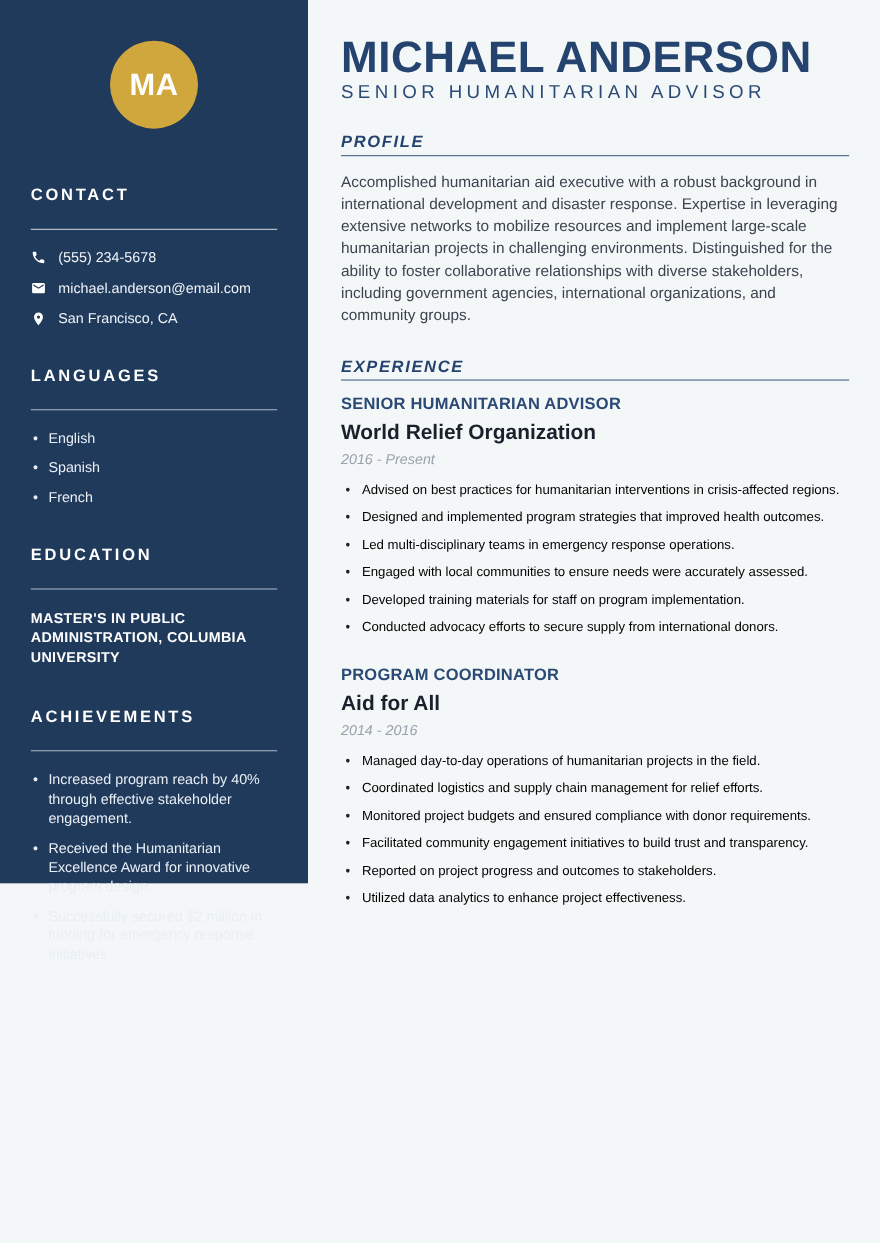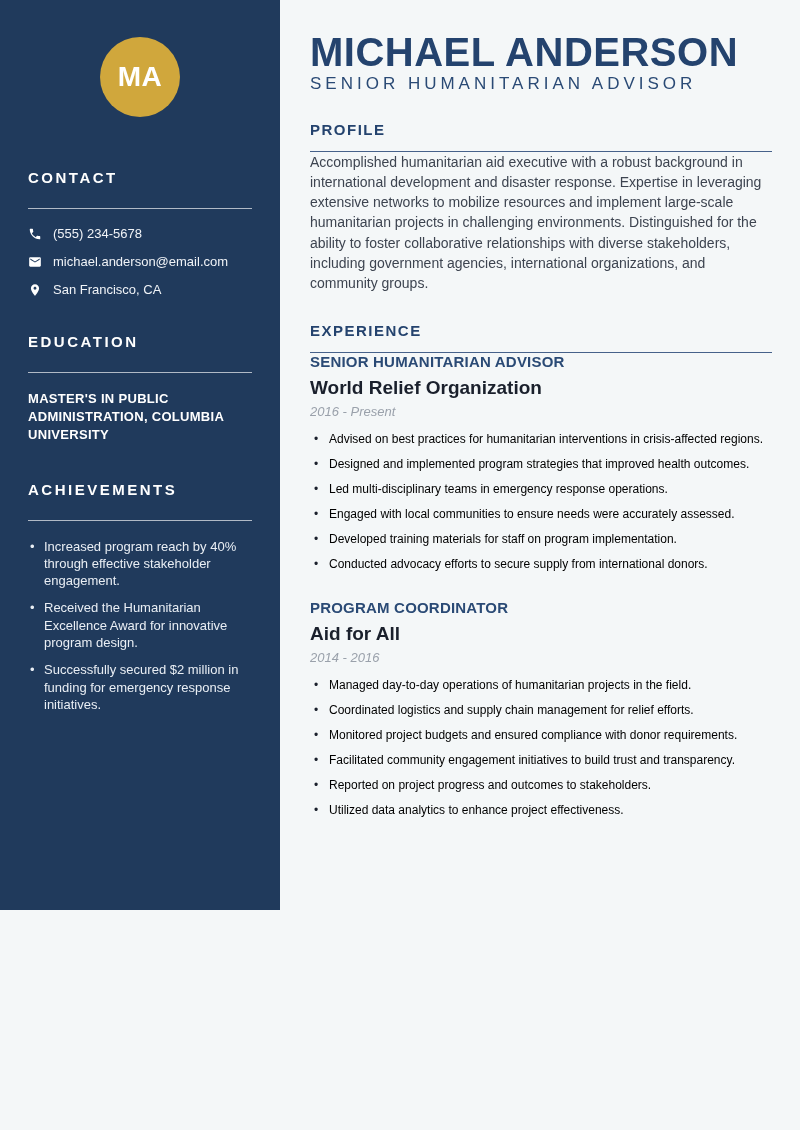--- a/index.html
+++ b/index.html
@@ -12,21 +12,21 @@
     background: #f4f7f8;
   }
 
   
   .sidebar {
     width: 280px;
     flex: 0 0 280px;
     background: #203a5c;
     color: #ffffff;
     padding: 37px 28px 30px 28px;
-    height: 910px;
+    height: 803px;
   }
   .avatar-wrap { text-align: center; margin-bottom: 52px; }
   .avatar {
     display: inline-flex;
     align-items: center;
     justify-content: center;
     width: 80px; height: 80px;
     border-radius: 50%;
     background: #d0a73c;
     color: #ffffff;
@@ -98,23 +98,24 @@
     letter-spacing: 4px;
     color: #2a4a75;
     font-weight: 500;
     margin-bottom: 27px;
   }
   .main-heading {
     font-size: 15px;
     font-weight: bold;
     letter-spacing: 1.5px;
     color: #24436e;
-    padding-bottom: 13px;
+    padding-bottom: 3px;
     border-bottom: 1px solid #46618a;
-    margin-bottom: 0;
+    margin-bottom: 13px;
+    font-style: italic;
   }
   .profile-text {
     font-size: 14px;
     line-height: 1.44;
     color: #3d4450;
     margin-bottom: 29px;
   }
   .job { margin-bottom: 26px; }
   .job-title {
     font-size: 15px;
@@ -175,20 +176,28 @@
     </div>
     <div class="contact-item">
       <svg viewBox="0 0 24 24">
           <path d="M12 2C8.13 2 5 5.13 5 9c0 5.25 7 13 7 13s7-7.75 7-13c0-3.87-3.13-7-7-7zm0 9.5c-1.38 0-2.5-1.12-2.5-2.5s1.12-2.5 2.5-2.5 2.5 1.12 2.5 2.5-1.12 2.5-2.5 2.5z"></path>
         </svg>
       <span>San Francisco, CA</span>
     </div>
   </section>
 
 
+  <section class="side-section">
+    <div class="side-heading">LANGUAGES</div>
+    <ul class="side-list">
+      <li>English</li>
+      <li>Spanish</li>
+      <li>French</li>
+    </ul>
+  </section>
 
   <section class="side-section">
     <div class="side-heading">EDUCATION</div>
     <div class="edu-degree">MASTER'S IN PUBLIC ADMINISTRATION, COLUMBIA UNIVERSITY</div>
   </section>
 
   <section class="side-section">
     <div class="side-heading">ACHIEVEMENTS</div>
     <ul class="side-list achievements-list">
       <li>Increased program reach by 40% through effective stakeholder engagement.</li>

